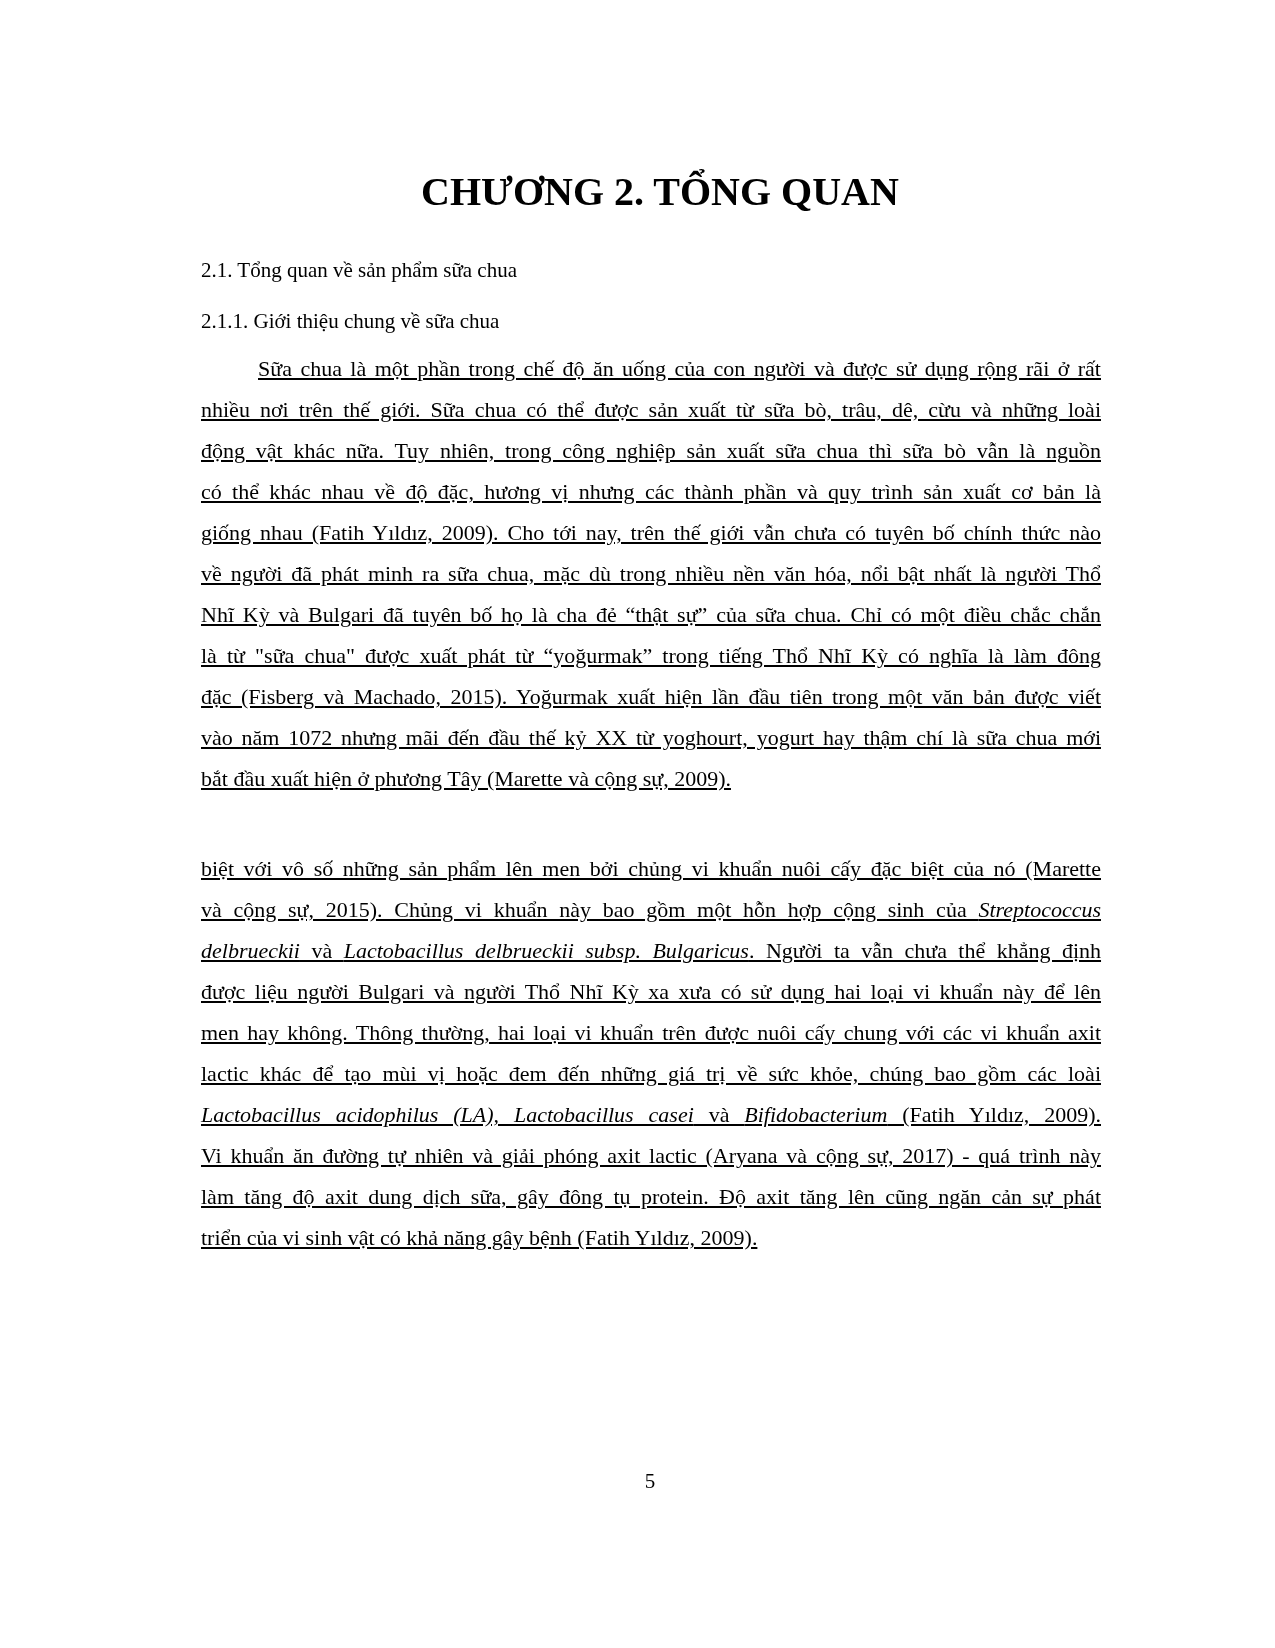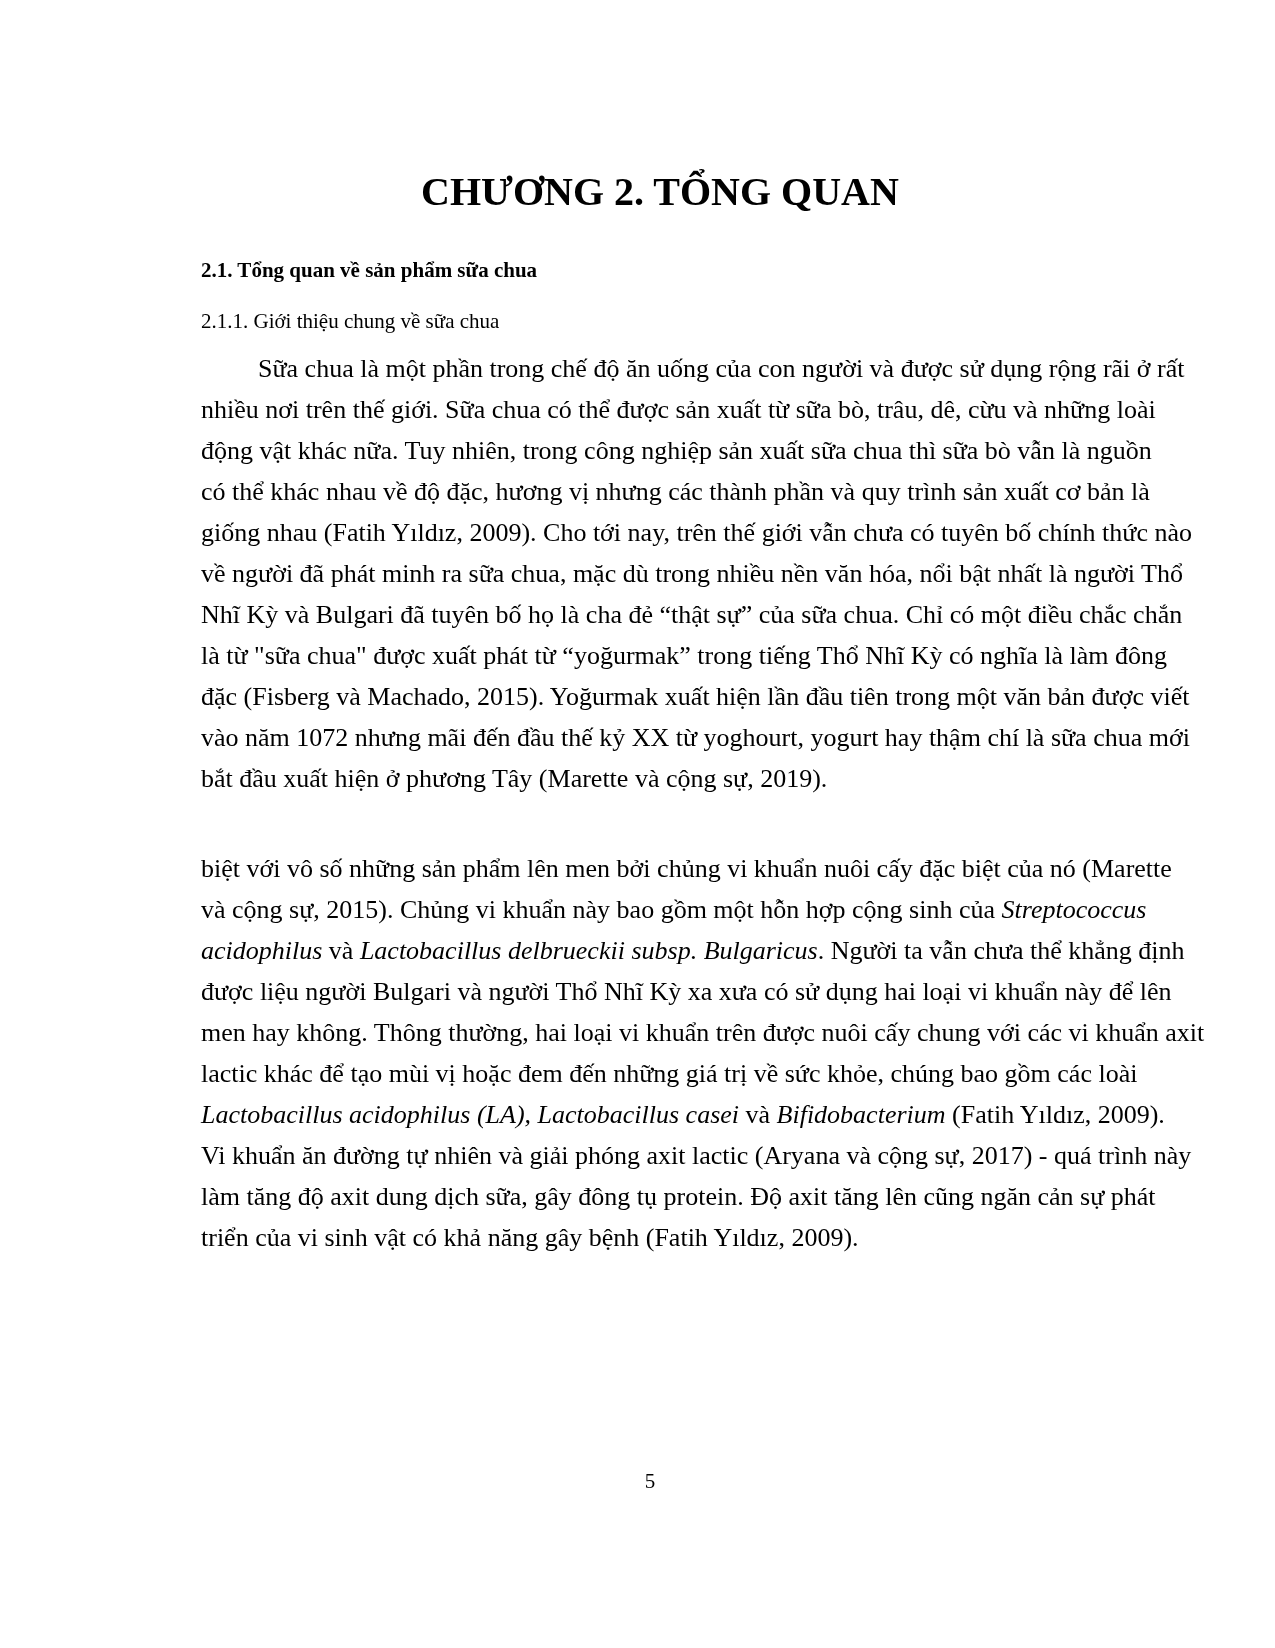--- a/index.html
+++ b/index.html
@@ -32,38 +32,39 @@
       font-size: 40px;
       line-height: 48px;
       letter-spacing: 0px;
       padding-left: 45px;
       box-sizing: border-box;
     }
     .h2 {
       position: absolute;
       left: 201px;
       top: 256px;
-      font-weight: bold;
+      font-weight: normal;
       font-size: 21px;
       line-height: 28px;
     }
     .h3 {
       position: absolute;
       left: 201px;
       top: 307px;
       font-weight: normal;
       font-size: 21px;
       line-height: 28px;
     }
     .body {
       position: absolute;
       left: 201px;
       width: 900px;
-      font-size: 26px;
+      font-size: 22px;
       line-height: 41px;
+      text-decoration: underline;
     }
     .body .line {
       display: block;
       white-space: nowrap;
       text-align: justify;
       text-align-last: justify;
       height: 41px;
     }
     .body .line.last {
       text-align-last: left;
@@ -101,27 +102,27 @@
     <span class="line indent">Sữa chua là một phần trong chế độ ăn uống của con người và được sử dụng rộng rãi ở rất</span>
     <span class="line">nhiều nơi trên thế giới. Sữa chua có thể được sản xuất từ sữa bò, trâu, dê, cừu và những loài</span>
     <span class="line">động vật khác nữa. Tuy nhiên, trong công nghiệp sản xuất sữa chua thì sữa bò vẫn là nguồn</span>
     <span class="line">có thể khác nhau về độ đặc, hương vị nhưng các thành phần và quy trình sản xuất cơ bản là</span>
     <span class="line">giống nhau (Fatih Yıldız, 2009). Cho tới nay, trên thế giới vẫn chưa có tuyên bố chính thức nào</span>
     <span class="line">về người đã phát minh ra sữa chua, mặc dù trong nhiều nền văn hóa, nổi bật nhất là người Thổ</span>
     <span class="line">Nhĩ Kỳ và Bulgari đã tuyên bố họ là cha đẻ “thật sự” của sữa chua. Chỉ có một điều chắc chắn</span>
     <span class="line">là từ "sữa chua" được xuất phát từ “yoğurmak” trong tiếng Thổ Nhĩ Kỳ có nghĩa là làm đông</span>
     <span class="line">đặc (Fisberg và Machado, 2015). Yoğurmak xuất hiện lần đầu tiên trong một văn bản được viết</span>
     <span class="line">vào năm 1072 nhưng mãi đến đầu thế kỷ XX từ yoghourt, yogurt hay thậm chí là sữa chua mới</span>
-    <span class="line last">bắt đầu xuất hiện ở phương Tây (Marette và cộng sự, 2019).</span>
+    <span class="line last">bắt đầu xuất hiện ở phương Tây (Marette và cộng sự, 2009).</span>
   </div>
 
   <div class="body para2">
     <span class="line">biệt với vô số những sản phẩm lên men bởi chủng vi khuẩn nuôi cấy đặc biệt của nó (Marette</span>
     <span class="line"><span>và cộng sự, 2015). Chủng vi khuẩn này bao gồm một hỗn hợp cộng sinh của </span><span class="it">Streptococcus</span></span>
-    <span class="line"><span class="it">acidophilus</span><span> và </span><span class="it">Lactobacillus delbrueckii subsp. Bulgaricus</span><span>. Người ta vẫn chưa thể khẳng định</span></span>
+    <span class="line"><span class="it">delbrueckii</span><span> và </span><span class="it">Lactobacillus delbrueckii subsp. Bulgaricus</span><span>. Người ta vẫn chưa thể khẳng định</span></span>
     <span class="line">được liệu người Bulgari và người Thổ Nhĩ Kỳ xa xưa có sử dụng hai loại vi khuẩn này để lên</span>
     <span class="line">men hay không. Thông thường, hai loại vi khuẩn trên được nuôi cấy chung với các vi khuẩn axit</span>
     <span class="line">lactic khác để tạo mùi vị hoặc đem đến những giá trị về sức khỏe, chúng bao gồm các loài</span>
     <span class="line"><span class="it">Lactobacillus acidophilus (LA), Lactobacillus casei</span><span> và </span><span class="it">Bifidobacterium</span><span> (Fatih Yıldız, 2009).</span></span>
     <span class="line">Vi khuẩn ăn đường tự nhiên và giải phóng axit lactic (Aryana và cộng sự, 2017) - quá trình này</span>
     <span class="line">làm tăng độ axit dung dịch sữa, gây đông tụ protein. Độ axit tăng lên cũng ngăn cản sự phát</span>
     <span class="line last">triển của vi sinh vật có khả năng gây bệnh (Fatih Yıldız, 2009).</span>
   </div>
 
   <div class="page-number">5</div>

